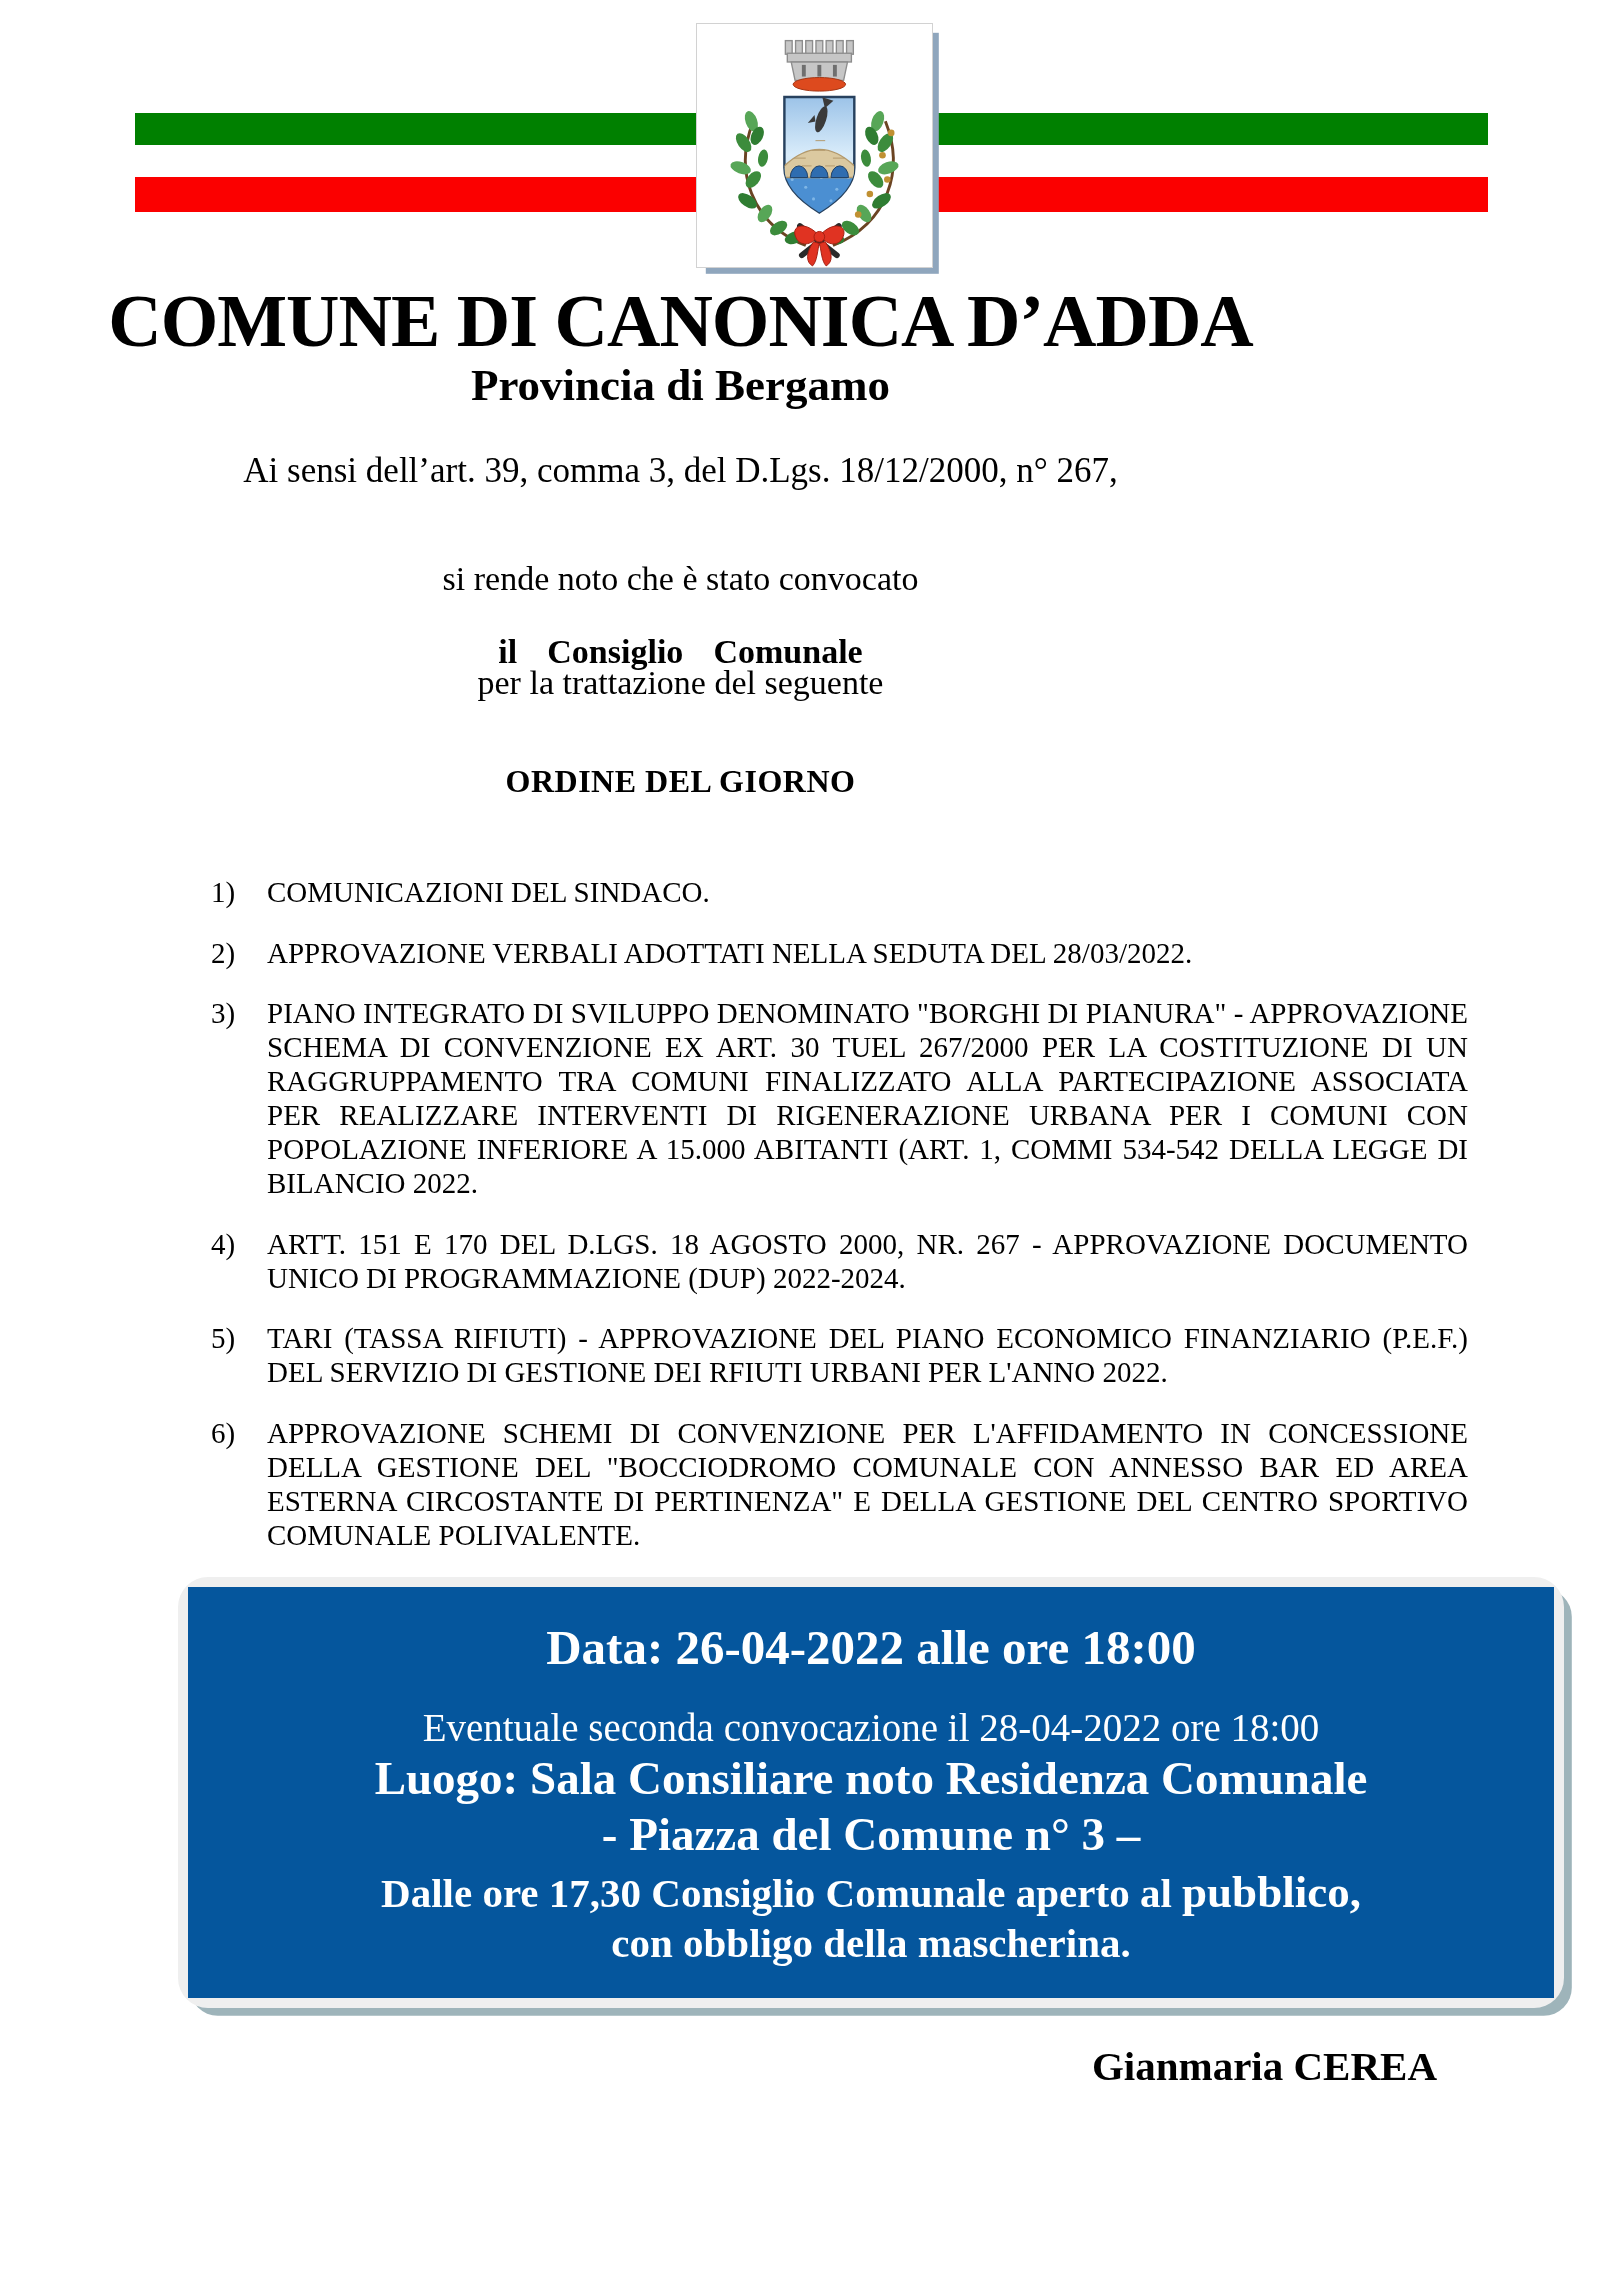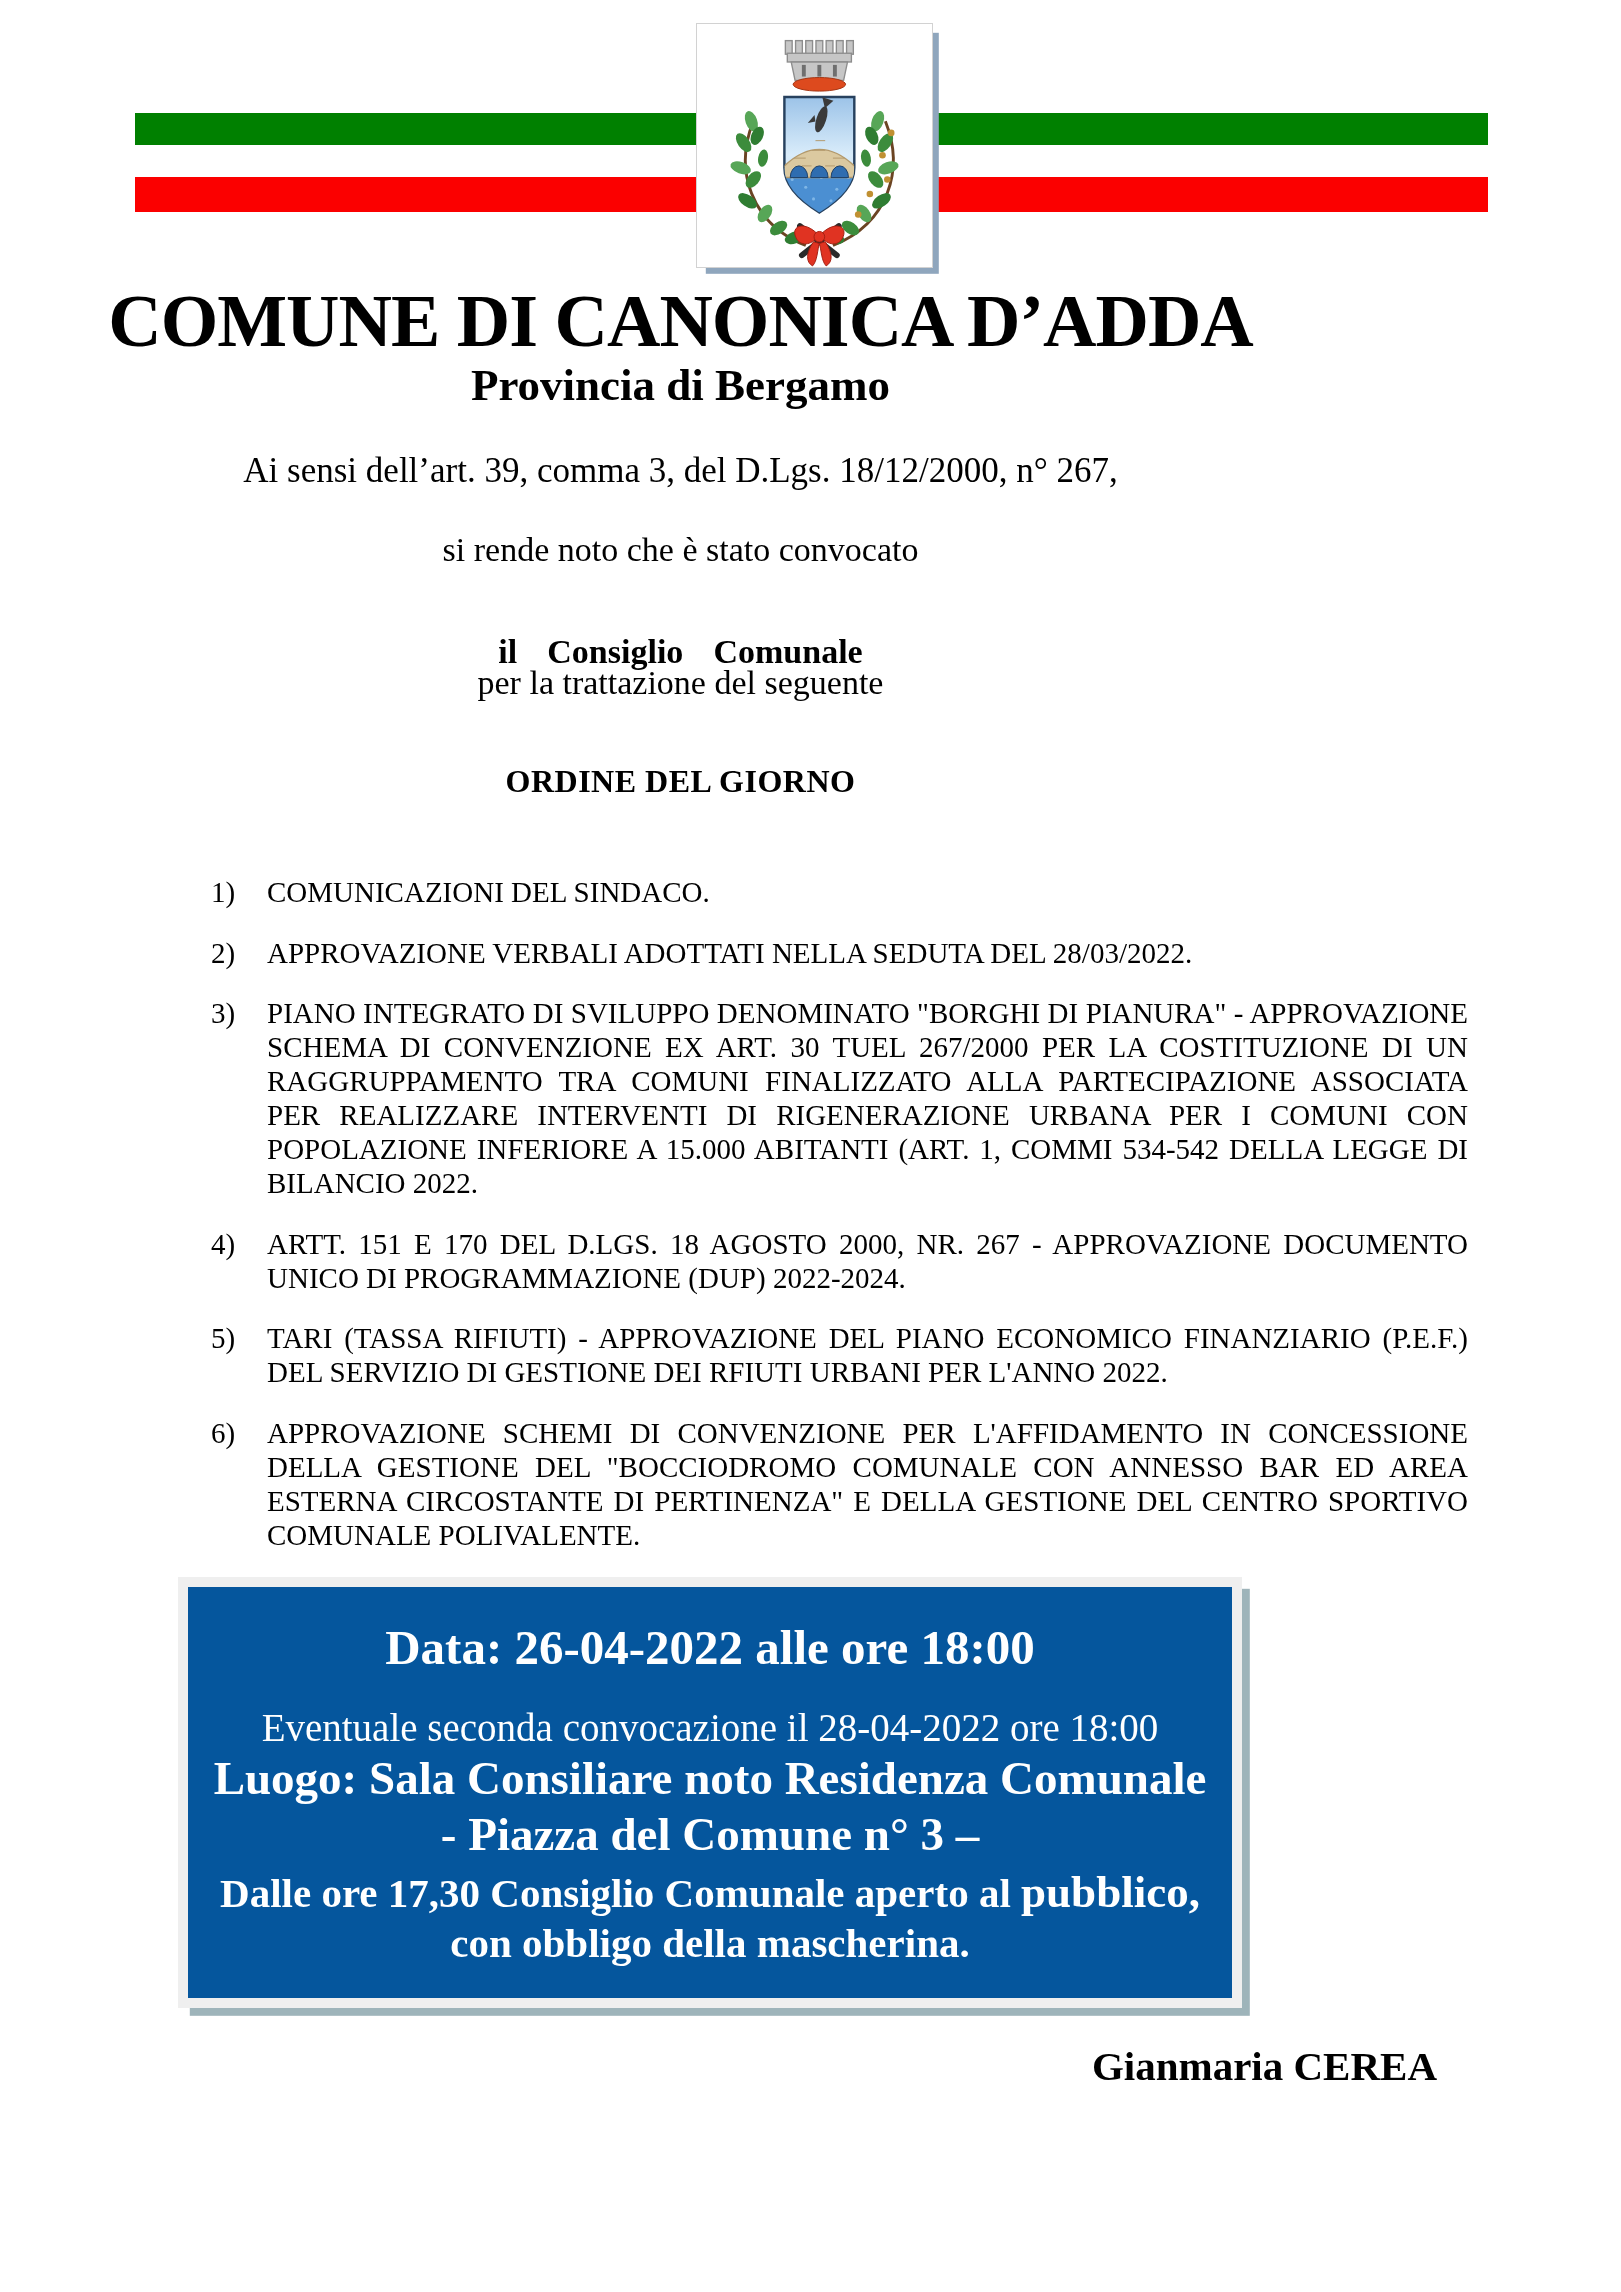--- a/index.html
+++ b/index.html
@@ -20,33 +20,34 @@
     position:absolute; left:696px; top:22.5px; width:237px; height:245px; z-index:2;
     background:#ffffff; border:1px solid #d2d2d2;
     box-shadow:7.8px 7.8px 0 -2px #8fa6bd;
   }
   .emblem-box svg { display:block; width:100%; height:100%; }
   
   .hline { position:absolute; left:0; width:1361px; text-align:center; }
   .main-title   { top:279px; font-size:74px; font-weight:bold; letter-spacing:-1px; }
   .subtitle     { top:359px; font-size:45px; font-weight:bold; }
   .legal-line   { top:449px; font-size:35px; line-height:44px; }
-  .notice-line  { top:531px; font-size:34px; }
+  .notice-line  { top:560px; font-size:34px; }
   .council-line { top:633px; font-size:34px; font-weight:bold; word-spacing:21.6px; }
   .purpose-line { top:664px; font-size:34px; }
   .agenda-head  { top:763px; font-size:32px; font-weight:bold; letter-spacing:0.5px; }
   
   .agenda { position:absolute; left:211px; top:875px; width:1257px; }
   .agenda-item { display:flex; margin-bottom:26.5px; font-size:29px; line-height:34px; }
   .agenda-num  { width:56px; flex:0 0 56px; }
   .agenda-text { flex:1; text-align:justify; }
   
   .meeting-frame {
-    position:absolute; left:178px; top:1577px; width:1064px; height:431px;
+    position:absolute; left:178px; top:1577px; width:1386px; height:431px;
     box-shadow:9.8px 9.8px 0 -2px;
+    border-radius:30px;
   }
   .meeting-box {
     position:absolute; left:9.8px; top:9.8px; right:9.8px; bottom:9.8px;
     color:#ffffff; text-align:center;
   }
   .mb-date   { margin-top:33px; font-size:49px; line-height:55px; font-weight:bold; }
   .mb-second { margin-top:29px; font-size:39px; line-height:47px; font-weight:normal; }
   .mb-luogo  { font-size:47px; line-height:55px; font-weight:bold; }
   .mb-piazza { font-size:47px; line-height:57px; font-weight:bold; }
   .mb-public { margin-top:3.9px; font-size:41px; line-height:51px; font-weight:bold; }

